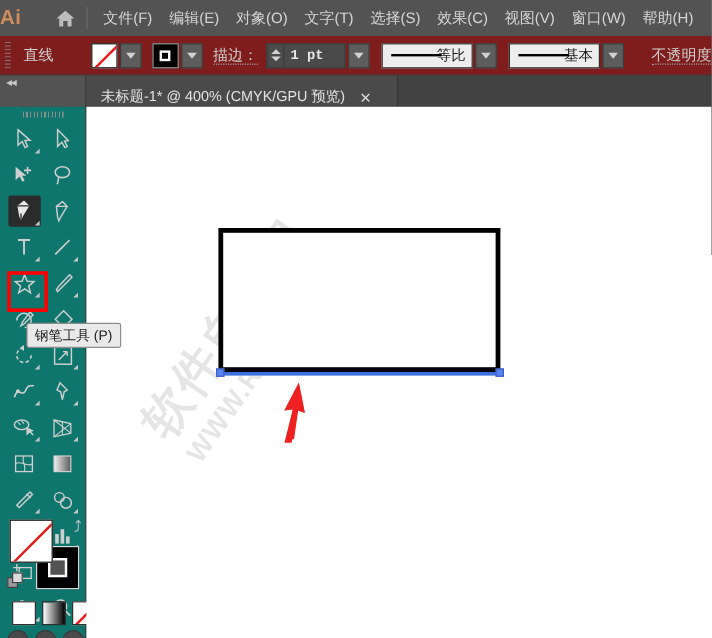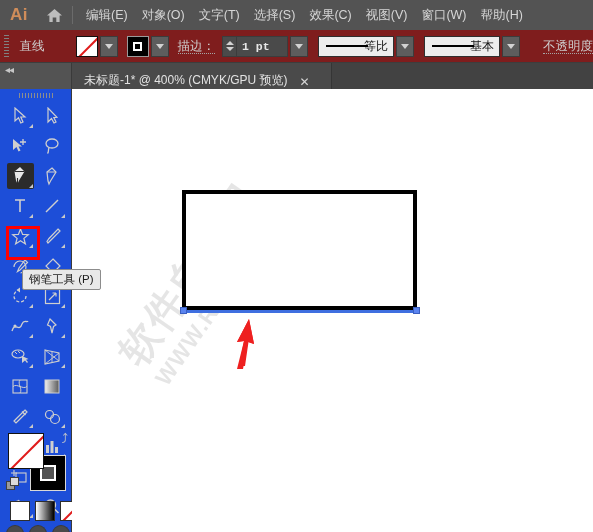--- a/index.html
+++ b/index.html
@@ -11,21 +11,21 @@
   }
   #app { position: relative; width: 593px; height: 532px; }
 
   
   .menubar {
     position: absolute; left: 0; top: 0; width: 593px; height: 30px;
     background: #535353;
     display: flex; align-items: center;
   }
   .ai-logo {
-    width: 38px; text-align: center;
+    width: 38px; 
     color: #d08d5a; font-size: 17px; font-weight: bold;
     letter-spacing: 0.5px;
   }
   .home-icon { width: 32px; display: flex; justify-content: center; align-items: center; }
   .vsep { width: 1px; height: 18px; background: #6b6b6b; margin: 0 6px 0 2px; }
   .menu-item {
     color: #d6d6d6; font-size: 12.5px;
     padding: 4px 7px; white-space: nowrap; cursor: default;
   }
 
@@ -104,21 +104,21 @@
     background: #4a4a4a; display: flex; align-items: flex-end;
     border-right: 1px solid #353535;
     padding: 0 0 0 12px;
   }
   .doc-tab-title { color: #e2e2e2; font-size: 12px; white-space: nowrap; }
   .tab-close { color: #d8d8d8; font-size: 12px; margin-left: 12px; cursor: pointer; }
 
   
   .toolpanel {
     position: absolute; left: 0; top: 89px; width: 72px; height: 443px;
-    background: #1d4ed8; border-right: 1px solid #3a3a3a;
+    background: #0f766e; border-right: 1px solid #3a3a3a;
   }
   .tp-grip {
     height: 12px; display: flex; align-items: center; justify-content: center;
   }
   .tp-grip i {
     display:block; width: 34px; height: 5px;
     background-image: repeating-linear-gradient(to right, #8d8d8d 0 1px, transparent 1px 3px);
   }
   .tool-grid { display: flex; flex-wrap: wrap; padding-left: 4px; }
   .tool-cell {
@@ -225,20 +225,21 @@
 <div id="app">
 
   <div class="menubar">
     <div class="ai-logo">Ai</div>
     <div class="home-icon">
       <svg width="17" height="15" viewBox="0 0 17 15">
         <path d="M8.5 1 L16 7.5 L13.6 7.5 L13.6 14 L10.3 14 L10.3 9.6 L6.7 9.6 L6.7 14 L3.4 14 L3.4 7.5 L1 7.5 Z" fill="#bdbdbd"></path>
       </svg>
     </div>
     <div class="vsep"></div>
+    <div class="menu-item">文件(F)</div>
     <div class="menu-item">编辑(E)</div>
     <div class="menu-item">对象(O)</div>
     <div class="menu-item">文字(T)</div>
     <div class="menu-item">选择(S)</div>
     <div class="menu-item">效果(C)</div>
     <div class="menu-item">视图(V)</div>
     <div class="menu-item">窗口(W)</div>
     <div class="menu-item">帮助(H)</div>
   </div>
 

